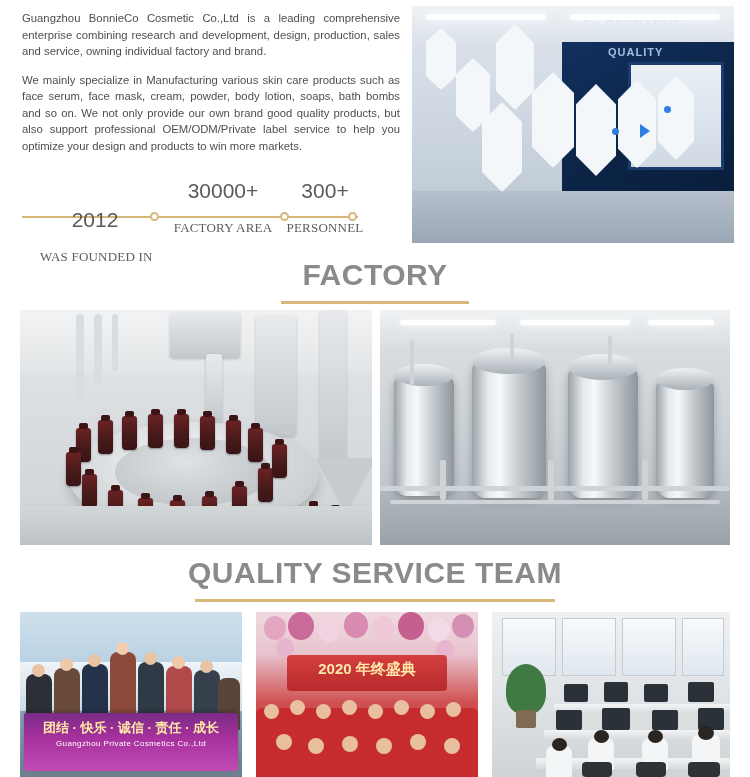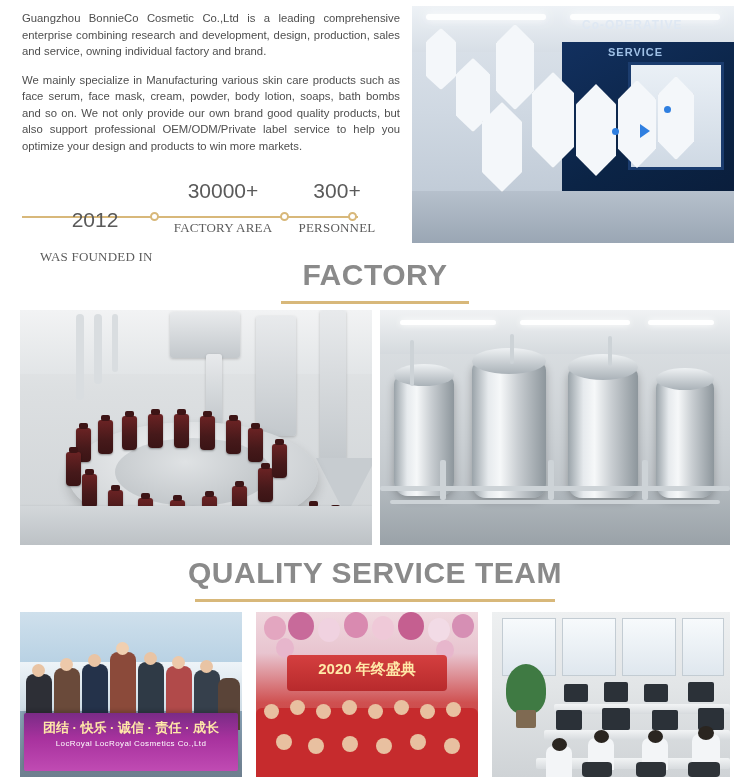--- a/index.html
+++ b/index.html
@@ -209,21 +209,21 @@
       <div class="stat-line short"></div>
 
       <div class="stat" style="left:18px;margin-top:29px;">
         <div class="stat-num">2012</div>
         <div class="stat-label">WAS FOUNDED IN</div>
       </div>
       <div class="stat" style="left:146px;">
         <div class="stat-num">30000+</div>
         <div class="stat-label">FACTORY AREA</div>
       </div>
-      <div class="stat" style="left:260px;">
+      <div class="stat" style="left:248px;">
         <div class="stat-num">300+</div>
         <div class="stat-label">PERSONNEL</div>
       </div>
 
       <div class="stat-dot" style="left:128px;"></div>
       <div class="stat-dot" style="left:258px;"></div>
       <div class="stat-dot" style="left:326px;"></div>
     </div>
 
     <div class="about-photo">
@@ -238,21 +238,21 @@
         <div class="sr-hex" style="left:14px;  top:22px; width:30px;  height:62px;"></div>
         <div class="sr-hex" style="left:44px;  top:52px; width:34px;  height:74px;"></div>
         <div class="sr-hex" style="left:84px;  top:18px; width:38px;  height:86px;"></div>
         <div class="sr-hex" style="left:70px;  top:96px; width:40px;  height:90px;"></div>
         <div class="sr-hex" style="left:120px; top:66px; width:42px;  height:96px;"></div>
         <div class="sr-hex" style="left:164px; top:78px; width:40px;  height:92px;"></div>
         <div class="sr-hex" style="left:206px; top:74px; width:38px;  height:88px;"></div>
         <div class="sr-hex" style="left:246px; top:70px; width:36px;  height:84px;"></div>
 
         <div class="sr-word" style="left:170px; top:12px; font-size:12px;">Co-OPERATIVE</div>
-        <div class="sr-word" style="left:196px; top:40px; font-size:11px; color:#9fc0e6;">SERVICE</div>
+        <div class="sr-word" style="left:196px; top:40px; font-size:11px; color:#9fc0e6;">QUALITY</div>
         <div class="sr-tri" style="left:228px; top:118px;"></div>
         <div class="sr-dot" style="left:200px; top:122px;"></div>
         <div class="sr-dot" style="left:252px; top:100px;"></div>
       </div>
     </div>
   </section>
 
   <div class="section-head" style="top:258px;">
     <div class="ttl">FACTORY</div>
     <div class="rule"></div>
@@ -345,21 +345,21 @@
       <div style="position:absolute;left:12px;top:52px;width:13px;height:13px;border-radius:50%;background:#e9c4a4;"></div>
       <div style="position:absolute;left:40px;top:46px;width:13px;height:13px;border-radius:50%;background:#edc9aa;"></div>
       <div style="position:absolute;left:68px;top:42px;width:13px;height:13px;border-radius:50%;background:#e9c4a4;"></div>
       <div style="position:absolute;left:96px;top:30px;width:13px;height:13px;border-radius:50%;background:#f0cfb0;"></div>
       <div style="position:absolute;left:124px;top:40px;width:13px;height:13px;border-radius:50%;background:#e9c4a4;"></div>
       <div style="position:absolute;left:152px;top:44px;width:13px;height:13px;border-radius:50%;background:#edc9aa;"></div>
       <div style="position:absolute;left:180px;top:48px;width:13px;height:13px;border-radius:50%;background:#e9c4a4;"></div>
 
       <div class="q1-banner">
         <div class="q1-bigtxt" style="top:6px; font-size:13px;">团结 · 快乐 · 诚信 · 责任 · 成长</div>
-        <div class="q1-bannertxt" style="top:26px;">LocRoyal LocRoyal Cosmetics Co.,Ltd</div>
+        <div class="q1-bannertxt" style="top:26px;">Guangzhou Private Cosmetics Co.,Ltd</div>
       </div>
     </div>
   </div>
 
   <div class="tile" style="left:256px; top:612px; width:222px; height:165px;">
     <div class="q2">
       <div class="q2-balloon" style="left:8px;   top:4px;  width:22px; height:24px; background:#e3a6c0;"></div>
       <div class="q2-balloon" style="left:32px;  top:0px;  width:26px; height:28px; background:#c86a9a;"></div>
       <div class="q2-balloon" style="left:62px;  top:6px;  width:22px; height:24px; background:#f0d2e0;"></div>
       <div class="q2-balloon" style="left:88px;  top:0px;  width:24px; height:26px; background:#d98ab0;"></div>

